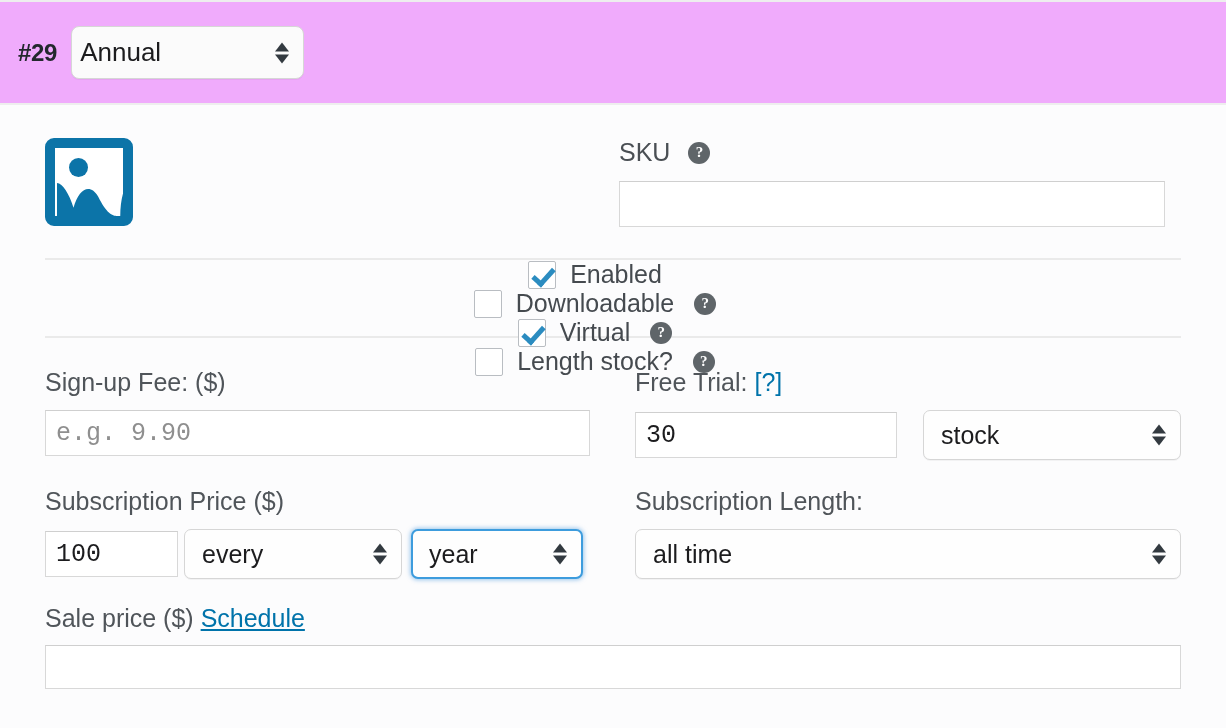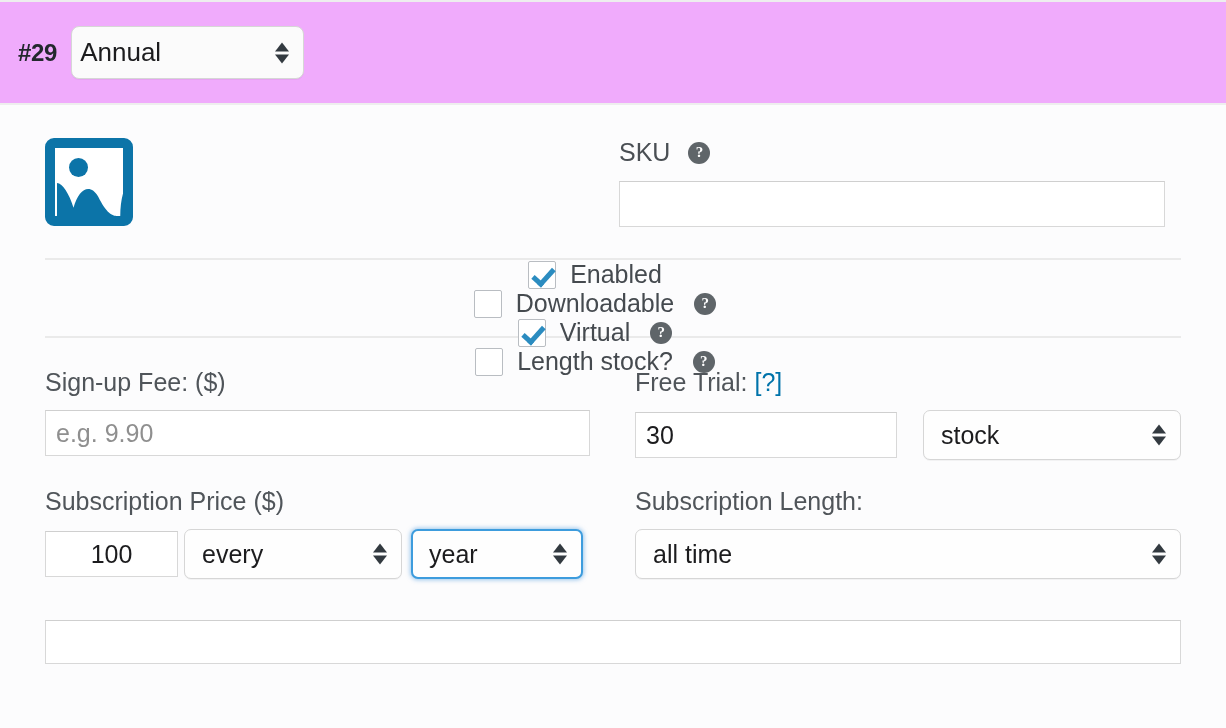--- a/index.html
+++ b/index.html
@@ -165,21 +165,21 @@
   }
   .txt {
     box-sizing: border-box;
     background: #ffffff;
     border: 1px solid #d8d8d8;
     border-top-color: #cfcfcf;
     font-size: 25px;
     color: #1c1c1e;
     padding: 0 10px;
     outline: none;
-    font-family: Liberation Sans, sans-serif;
+    font-family: Liberation Mono, monospace;
   }
   .txt::placeholder { color: #8f8f8f; }
 
   #sku-input {
     width: 546px;
     height: 46px;
     margin-top: 16px;
   }
 
   .divider {
@@ -260,21 +260,21 @@
     text-decoration: none;
     cursor: pointer;
   }
 
   .inputs { display: flex; align-items: center; margin-top: 15px; }
 
   #signup-fee-input { width: 545px; height: 46px; }
   #trial-length-input { width: 262px; height: 46px; }
   #trial-period-select { height: 50px; width: 258px; margin-left: 26px; }
 
-  #subscription-price-input { width: 133px; height: 46px; text-align: center; }
+  #subscription-price-input { width: 133px; height: 46px; }
   #subscription-period-interval-select { height: 50px; width: 218px; margin-left: 6px; }
   #subscription-period-select { height: 50px; width: 172px; margin-left: 9px; text-align: center; }
   #subscription-length-select { width: 546px; height: 50px; }
 
   #sale-price-input {
     width: 1136px;
     height: 44px;
     margin-top: 14px;
   }
 
@@ -416,19 +416,23 @@
               </span>
             </div>
           </div>
         </div>
       </div>
 
       <div class="row-spacer-3"></div>
 
       <div class="form-row">
         <div style="width:100%">
+          <div class="lbl">
+            <span>Sale price ($)</span>
+            <span class="link">Schedule</span>
+          </div>
           <input class="txt" id="sale-price-input" type="text" placeholder="" style="">
         </div>
       </div>
 
     </div>
   </div>
 </div>
 
 </body></html>

